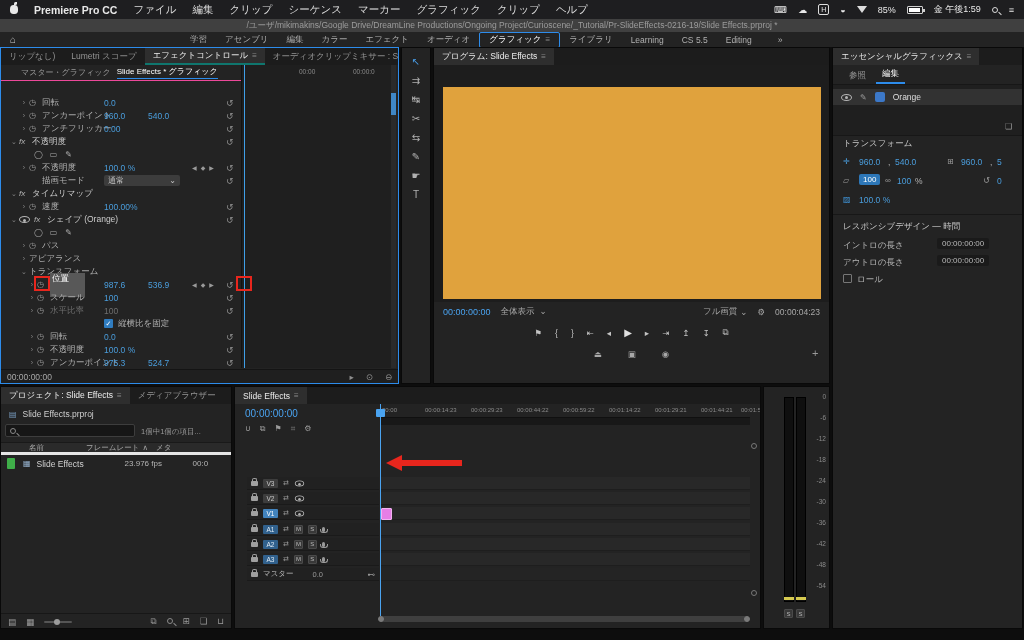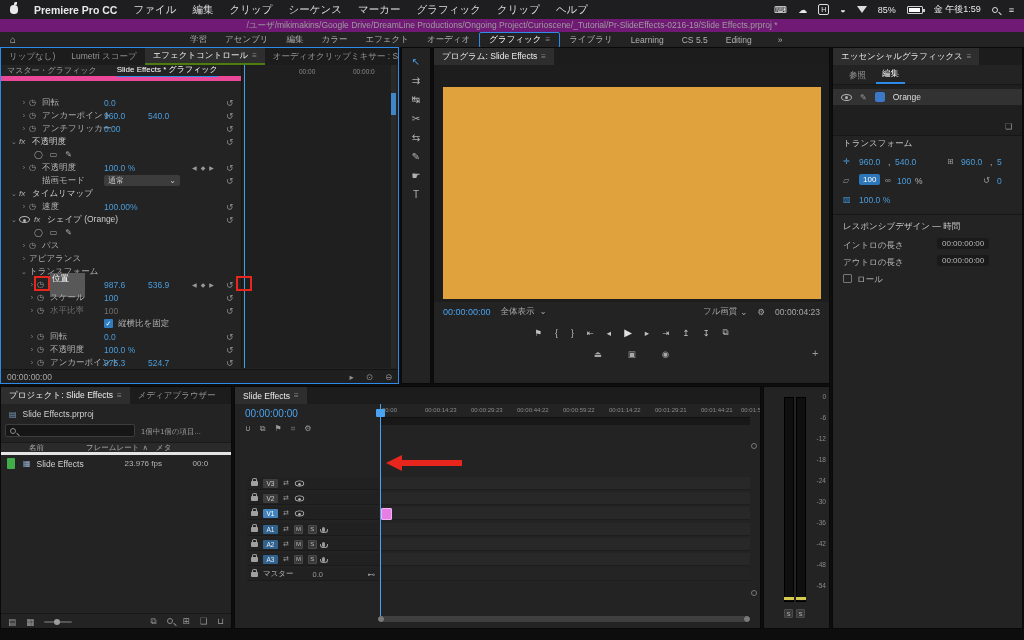--- a/index.html
+++ b/index.html
@@ -2,38 +2,38 @@
 <html><head>
 <meta charset="utf-8">
 <style>
   *{margin:0;padding:0;box-sizing:border-box}
   html,body{width:1024px;height:640px;background:#0d0d0d;font-family:"Liberation Sans","DejaVu Sans",sans-serif;overflow:hidden;position:relative;color:#c8c8c8}
   .abs{position:absolute}
   .panel{position:absolute;background:#232323;border:1px solid #090909;overflow:hidden}
   .tabbar{position:absolute;left:0;right:0;top:0;height:17px;background:#1c1c1c;display:flex;align-items:stretch;font-size:8.5px;color:#949494;white-space:nowrap}
   .tab{padding:0 8px;display:flex;gap:4px;align-items:center}
   .tab.active{background:#2e2e2e;color:#ececec}
-  .tab.bluetab{border-bottom:2px solid #4d7c0f}
+  .tab.bluetab{border-bottom:2px solid #0f766e}
   .pm{font-size:8px;color:#8a8a8a}
   
   #menubar{position:absolute;left:0;top:0;width:1024px;height:19px;background:#1e1e20;display:flex;align-items:center;gap:16px;padding:0 10px;font-size:10.5px;color:#e8e8e8}
   #menubar .app{font-weight:bold}
   #menubar .mi{color:#ddd}
   .iapple{width:8px;height:9px;background:#e8e8e8;border-radius:45% 45% 42% 42%;position:relative;flex:none}
   .iapple::before{content:"";position:absolute;top:-3px;left:4px;width:3px;height:3px;background:#e8e8e8;border-radius:50% 0}
   #mb-right{margin-left:auto;display:flex;align-items:center;gap:11px;font-size:9px}
   .badgeh{width:11px;height:11px;border:1px solid #ddd;border-radius:2px;font-size:7px;display:flex;align-items:center;justify-content:center}
   .iwifi{width:0;height:0;border-left:5px solid transparent;border-right:5px solid transparent;border-top:7px solid #ddd}
   .ibat{width:16px;height:8px;border:1px solid #cfcfcf;border-radius:1px;position:relative}
   .ibat::before{content:"";position:absolute;left:1px;top:1px;bottom:1px;width:11px;background:#fff}
   .ibat::after{content:"";position:absolute;right:-3px;top:2px;width:2px;height:3px;background:#cfcfcf}
   .isearch{width:6px;height:6px;border:1px solid #dadada;border-radius:50%;position:relative}
   .isearch::after{content:"";position:absolute;left:5px;top:5px;width:4px;height:1px;background:#dadada;transform:rotate(45deg)}
   .isearch.dim{border-color:#8a8a8a}.isearch.dim::after{background:#8a8a8a}
-  #titlebar{position:absolute;left:0;top:19px;width:1024px;height:13px;background:#701a75;display:flex;align-items:center;justify-content:center;font-size:8.5px;color:#9c9c9c}
+  #titlebar{position:absolute;left:0;top:19px;width:1024px;height:13px;background:#404040;display:flex;align-items:center;justify-content:center;font-size:8.5px;color:#9c9c9c}
   #wsbar{position:absolute;left:0;top:32px;width:1024px;height:15px;background:#232323;display:flex;align-items:center;font-size:8.5px;color:#b0b0b0}
   #wsbar .home{padding:0 10px;font-size:10px;color:#c8c8c8}
   .ws{padding:1px 9px;display:flex;gap:4px;align-items:center}
   .ws.active{border:1px solid #2d8ceb;border-radius:2px;color:#fff}
   
   .r{position:absolute;height:13px;display:flex;align-items:center;font-size:8.5px;color:#b2b2b2;left:0;width:240px}
   .tw{width:10px;font-size:7px;color:#888;text-align:center;flex:none}
   .sw{width:13px;font-size:8px;color:#9c9c9c;flex:none}
   .lb{white-space:nowrap}
   .sec{color:#cccccc}
@@ -126,21 +126,21 @@
     <span class="tab">リップなし)</span>
     <span class="tab">Lumetri スコープ</span>
     <span class="tab active bluetab">
       <span>エフェクトコントロール</span>
       <span class="pm">≡</span>
     </span>
     <span class="tab">オーディオクリップミキサー : Slide Effects</span>
 
   </div>
 
-  <div class="abs" style="left:0;top:17px;width:240px;height:16px;border-bottom:5px solid #ec4899;display:flex;align-items:center;font-size:8px;color:#9a9a9a;padding:0 6px;gap:20px">
+  <div class="abs" style="left:0;top:17px;width:240px;height:16px;border-bottom:1px solid #ec4899;display:flex;align-items:center;font-size:8px;color:#9a9a9a;padding:0 20px;gap:6px">
     <span>マスター・グラフィック</span>
     <span style="color:#fff;border-bottom:1px solid #2d8ceb;padding-bottom:1px">Slide Effects * グラフィック</span>
   </div>
 
   <div class="abs" style="left:240px;top:17px;width:150px;height:303px;background:#1f1f1f;border-left:1px solid #121212"></div>
   <span class="abs" style="left:298px;top:20px;font-size:6.5px;color:#8a8a8a">00:00</span>
   <span class="abs" style="left:352px;top:20px;font-size:6.5px;color:#8a8a8a">00:00:0</span>
   <div class="abs" style="left:243px;top:17px;width:1px;height:303px;background:#3f9fe8"></div>
   <div class="abs" style="left:390px;top:17px;width:5px;height:303px;background:#2a2a2a"></div>
   <div class="abs" style="left:390px;top:45px;width:5px;height:22px;background:#3f87c6"></div>

